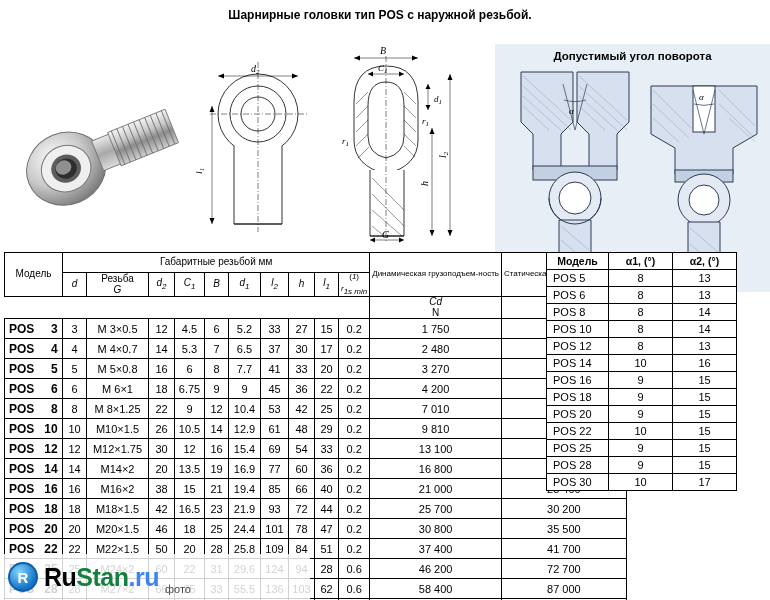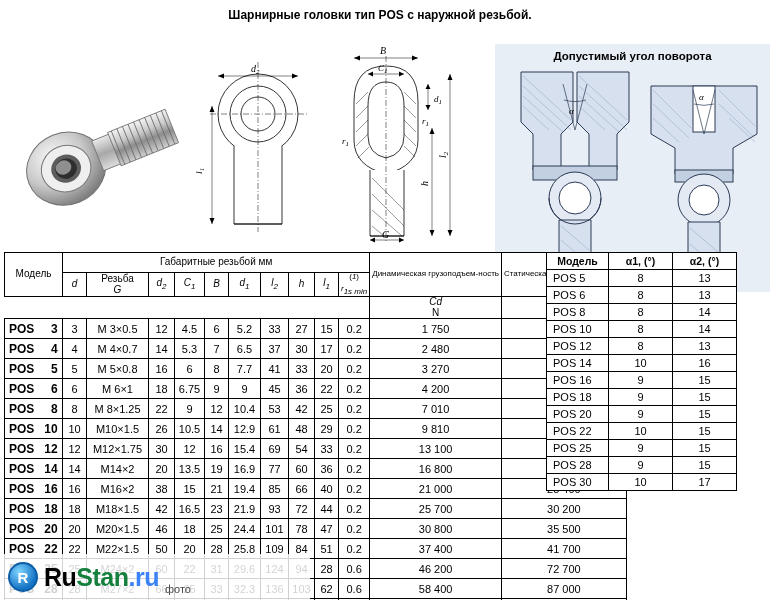--- a/index.html
+++ b/index.html
@@ -568,21 +568,21 @@
         <td>46 200</td>
         <td>72 700</td>
       </tr>
       <tr>
         <td class="model">POS <span class="mnum">28</span></td>
         <td>28</td>
         <td class="g">M27×2</td>
         <td>66</td>
         <td>25</td>
         <td>33</td>
-        <td>32.3</td>
+        <td>55.5</td>
         <td>136</td>
         <td>103</td>
         <td>62</td>
         <td>0.6</td>
         <td>58 400</td>
         <td>87 000</td>
       </tr>
       <tr>
         <td class="model">POS </td>
         <td>30</td>

